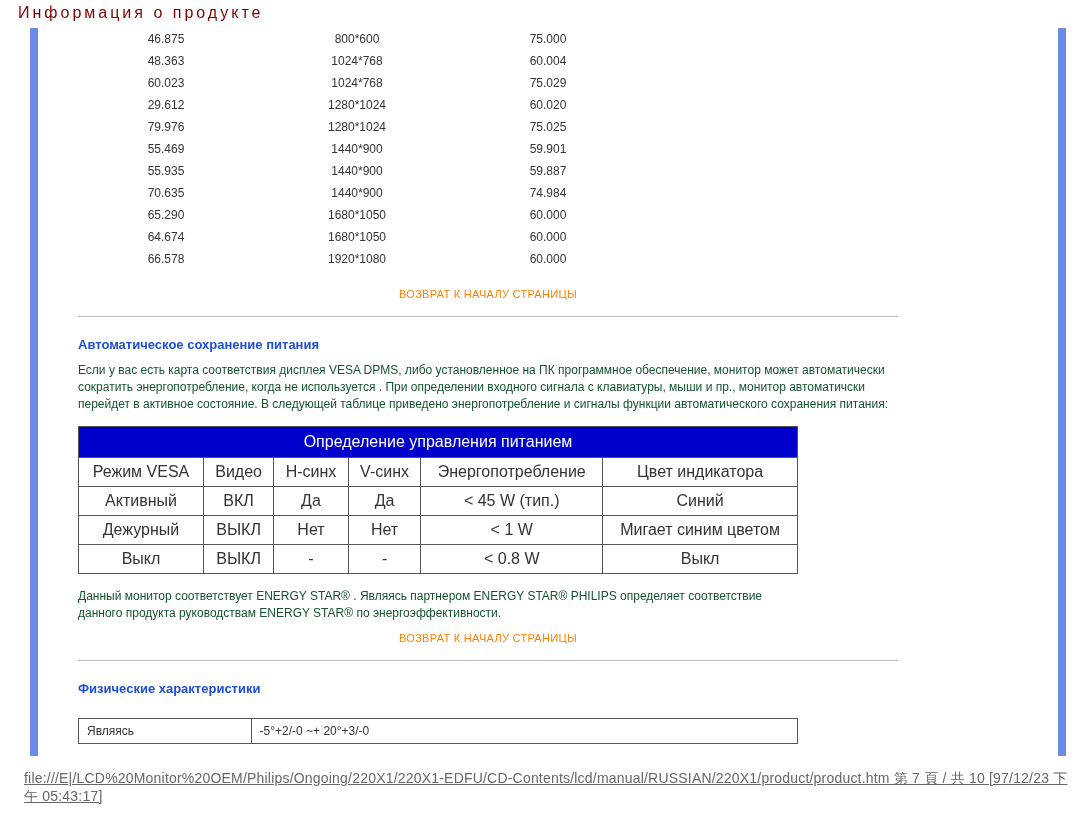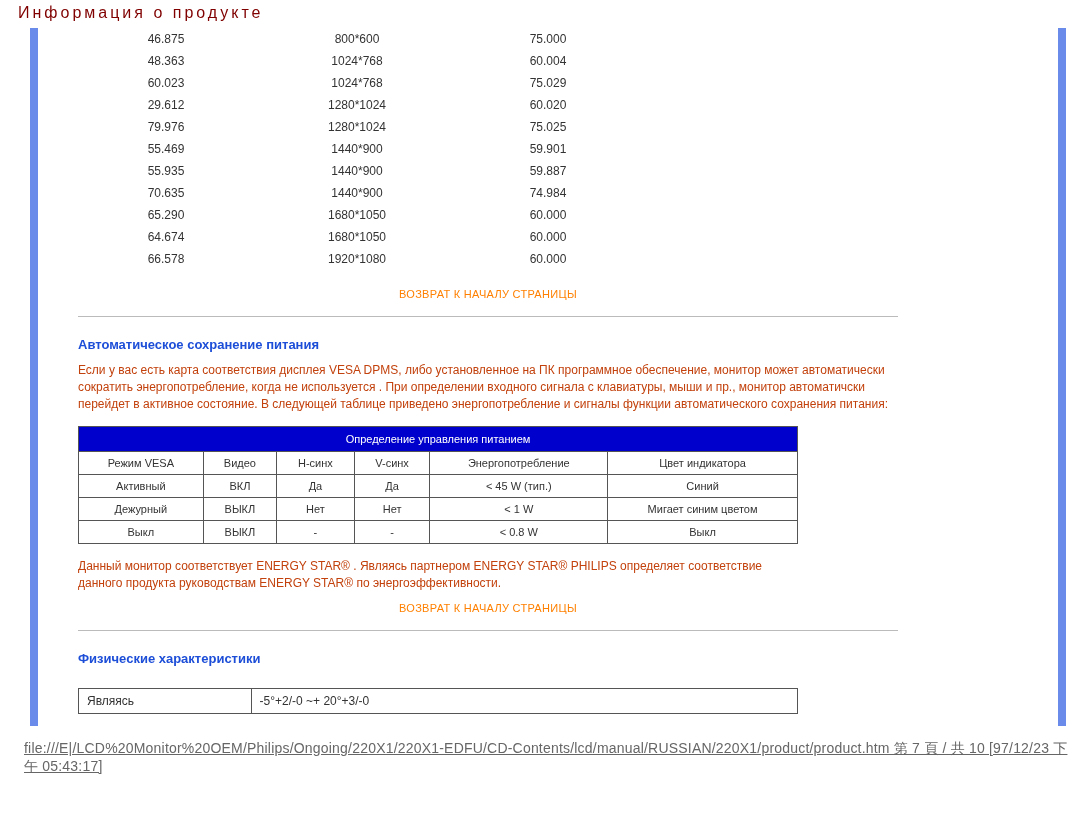--- a/index.html
+++ b/index.html
@@ -7,23 +7,23 @@
 .outer { display:flex; padding:0 14px 12px 30px; }
 .leftbar { width:8px; background:#6b8beb; }
 .rightbar { width:8px; background:#6b8beb; margin-left:auto; }
 .content { flex:0 0 auto; width:900px; padding:0 40px; box-sizing:border-box; }
 .mode-table { width:530px; margin:0 auto 8px 14px; border-collapse:collapse; }
 .mode-table td { text-align:center; padding:4px 0; font-size:12px; }
 .return-link { color:#ff8000; text-align:center; font-size:11px; padding:10px 0 12px 0; letter-spacing:0.3px; }
 .return-link a { color:#ff8000; text-decoration:none; }
 hr { border:none; border-top:1px solid #bbb; margin:4px 0 18px 0; }
 .section-title { color:#1d4ed8; font-weight:bold; font-size:13px; padding:2px 0 10px 0; }
-.para { font-size:12px; line-height:1.4; color:#c2410c; }
+.para { font-size:12px; line-height:1.4; color:#14532d; }
 .pm-table { border-collapse:collapse; width:720px; margin:14px 0; }
-.pm-table td, .pm-table th { border:1px solid #555; padding:5px 8px; text-align:center; font-size:11px; }
+.pm-table td, .pm-table th { border:1px solid #555; padding:5px 8px; text-align:center; font-size:16px; }
 .pm-table .hdr { background:#0000cc; color:#fff; font-weight:normal; padding:6px; }
 .phys-table { border-collapse:collapse; width:720px; margin:12px 0; }
 .phys-table td { border:1px solid #555; padding:5px 8px; font-size:12px; text-align:left; }
 .footer { font-size:14px; color:#666; padding:2px 0 2px 24px; letter-spacing:0.2px;text-decoration:underline; }
 </style>
 </head>
 <body>
 
 <div class="doc-title">Информация о продукте</div>
 

